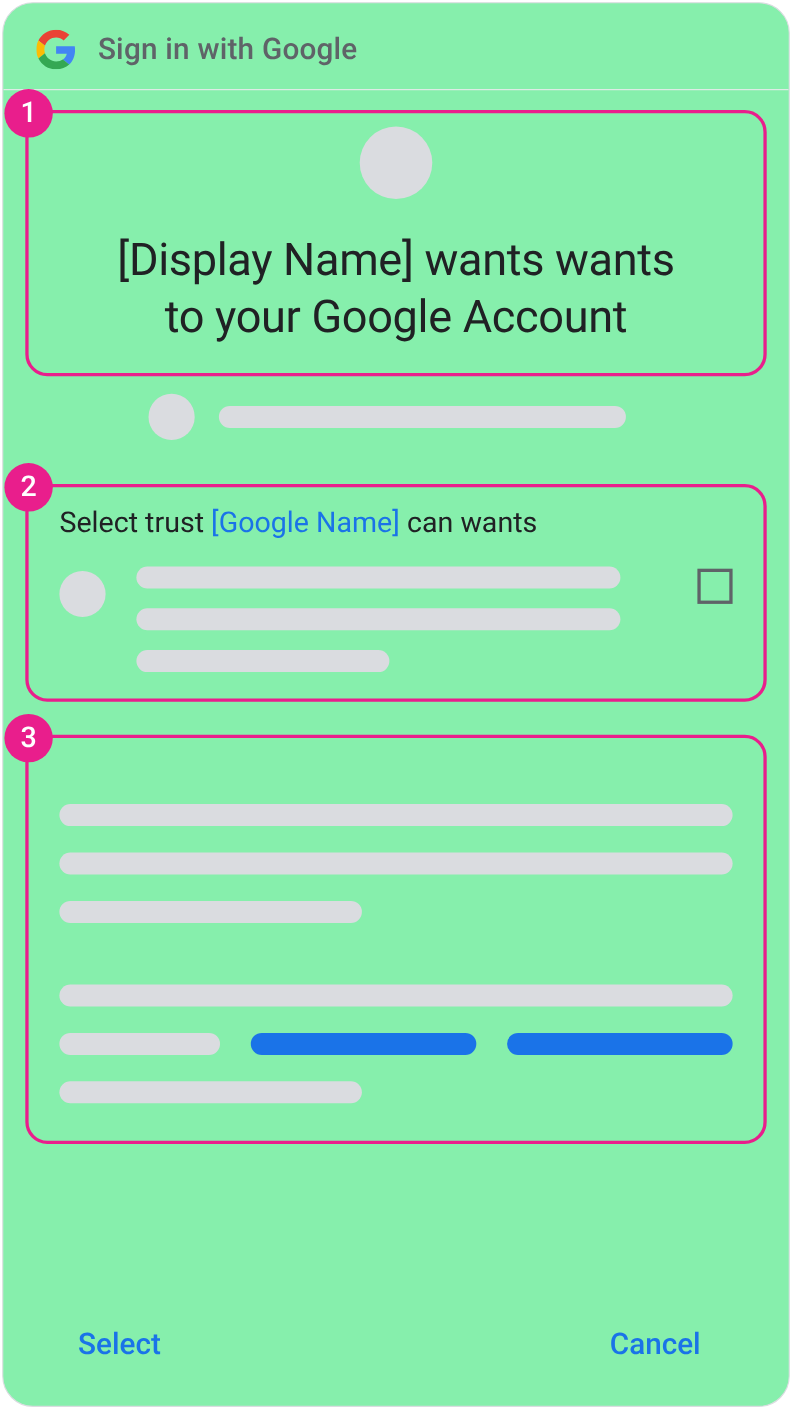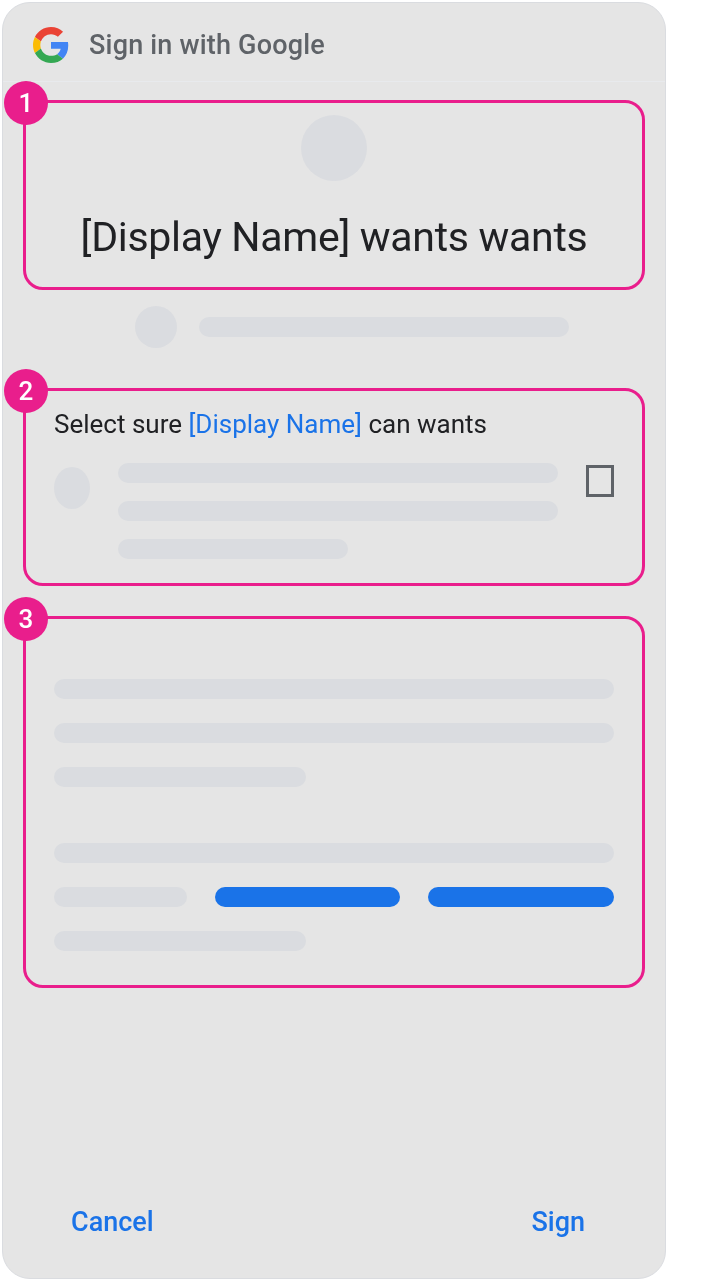--- a/index.html
+++ b/index.html
@@ -4,27 +4,27 @@
   <style>
     * { box-sizing: border-box; margin: 0; padding: 0; }
     body {
       font-family: Roboto, "Helvetica Neue", Arial, sans-serif;
       background: #fff;
       width: 720px;
       height: 1281px;
       overflow: hidden;
     }
     .frame {
-      width: 664px;
+      width: 716px;
       height: 1277px;
       margin: 2px;
       border: 1px solid #dadce0;
       border-radius: 28px;
       overflow: hidden;
-      background: #e5e5e5;
+      background: #86efac;
       display: flex;
       flex-direction: column;
     }
     .header {
       display: flex;
       align-items: center;
       gap: 20px;
       padding: 24px 30px 18px 30px;
       border-bottom: 1px solid #e8eaed;
     }
@@ -156,32 +156,33 @@
     <span class="header-text">Sign in with Google</span>
   </div>
 
   <div class="content">
 
     <div class="section" style="margin-top:18px; padding-top:12px;">
       <div class="section-badge">1</div>
       <div class="app-avatar"></div>
       <div class="title-text">
         <div>[Display Name] wants wants</div>
+        <div>to your Google Account</div>
       </div>
     </div>
 
     <div class="account-row">
       <div class="account-avatar"></div>
       <div class="pill" style="width:370px;"></div>
     </div>
 
     <div class="section" style="margin-top:40px;">
       <div class="section-badge">2</div>
       <div class="sect-heading">
-        <span>Select sure </span><span class="link-token">[Display Name]</span><span> can wants</span>
+        <span>Select trust </span><span class="link-token">[Google Name]</span><span> can wants</span>
       </div>
       <div class="scope-row">
         <div class="scope-avatar"></div>
         <div class="scope-lines">
           <div class="pill" style="width:440px;"></div>
           <div class="pill" style="width:440px;"></div>
           <div class="pill" style="width:230px;"></div>
         </div>
         <div class="scope-check"></div>
       </div>
@@ -200,17 +201,17 @@
           <div class="pill blue-pill" style="width:210px;"></div>
           <div class="pill blue-pill" style="width:210px;"></div>
         </div>
         <div class="pill" style="width:45%;"></div>
       </div>
     </div>
 
   </div>
 
   <div class="footer">
+    <span class="btn">Select</span>
     <span class="btn">Cancel</span>
-    <span class="btn">Sign</span>
   </div>
 
 </div>
 
 </body></html>

